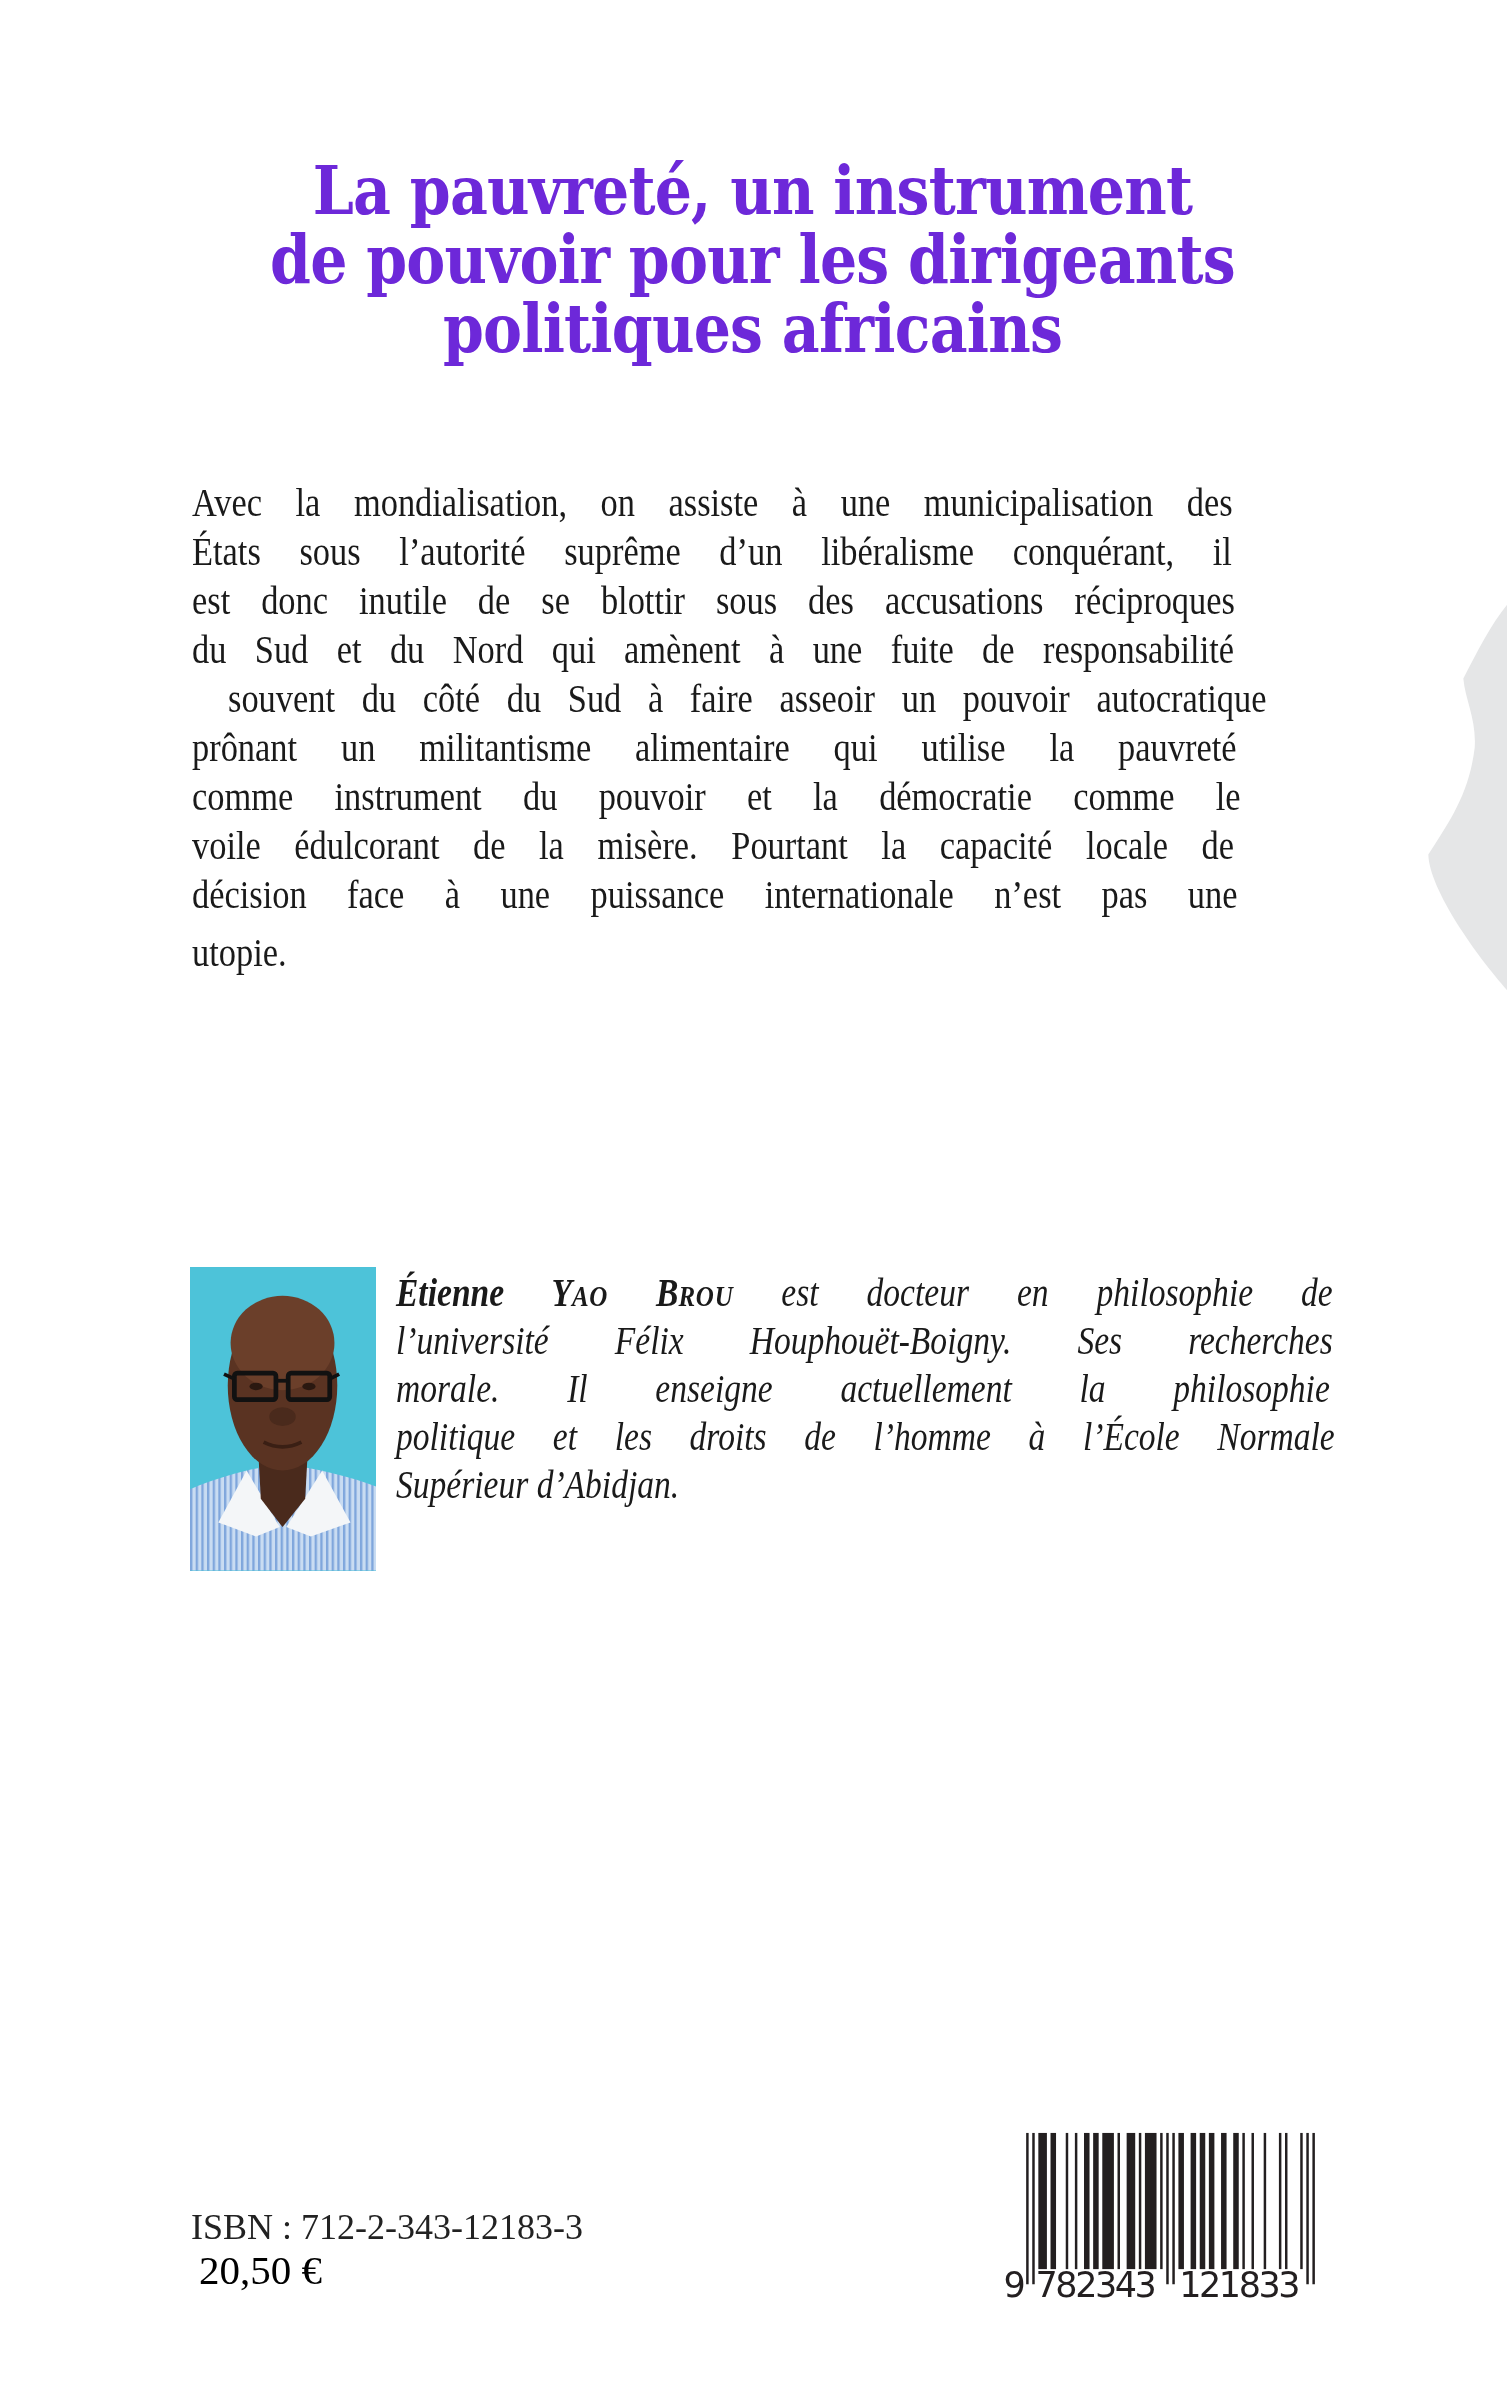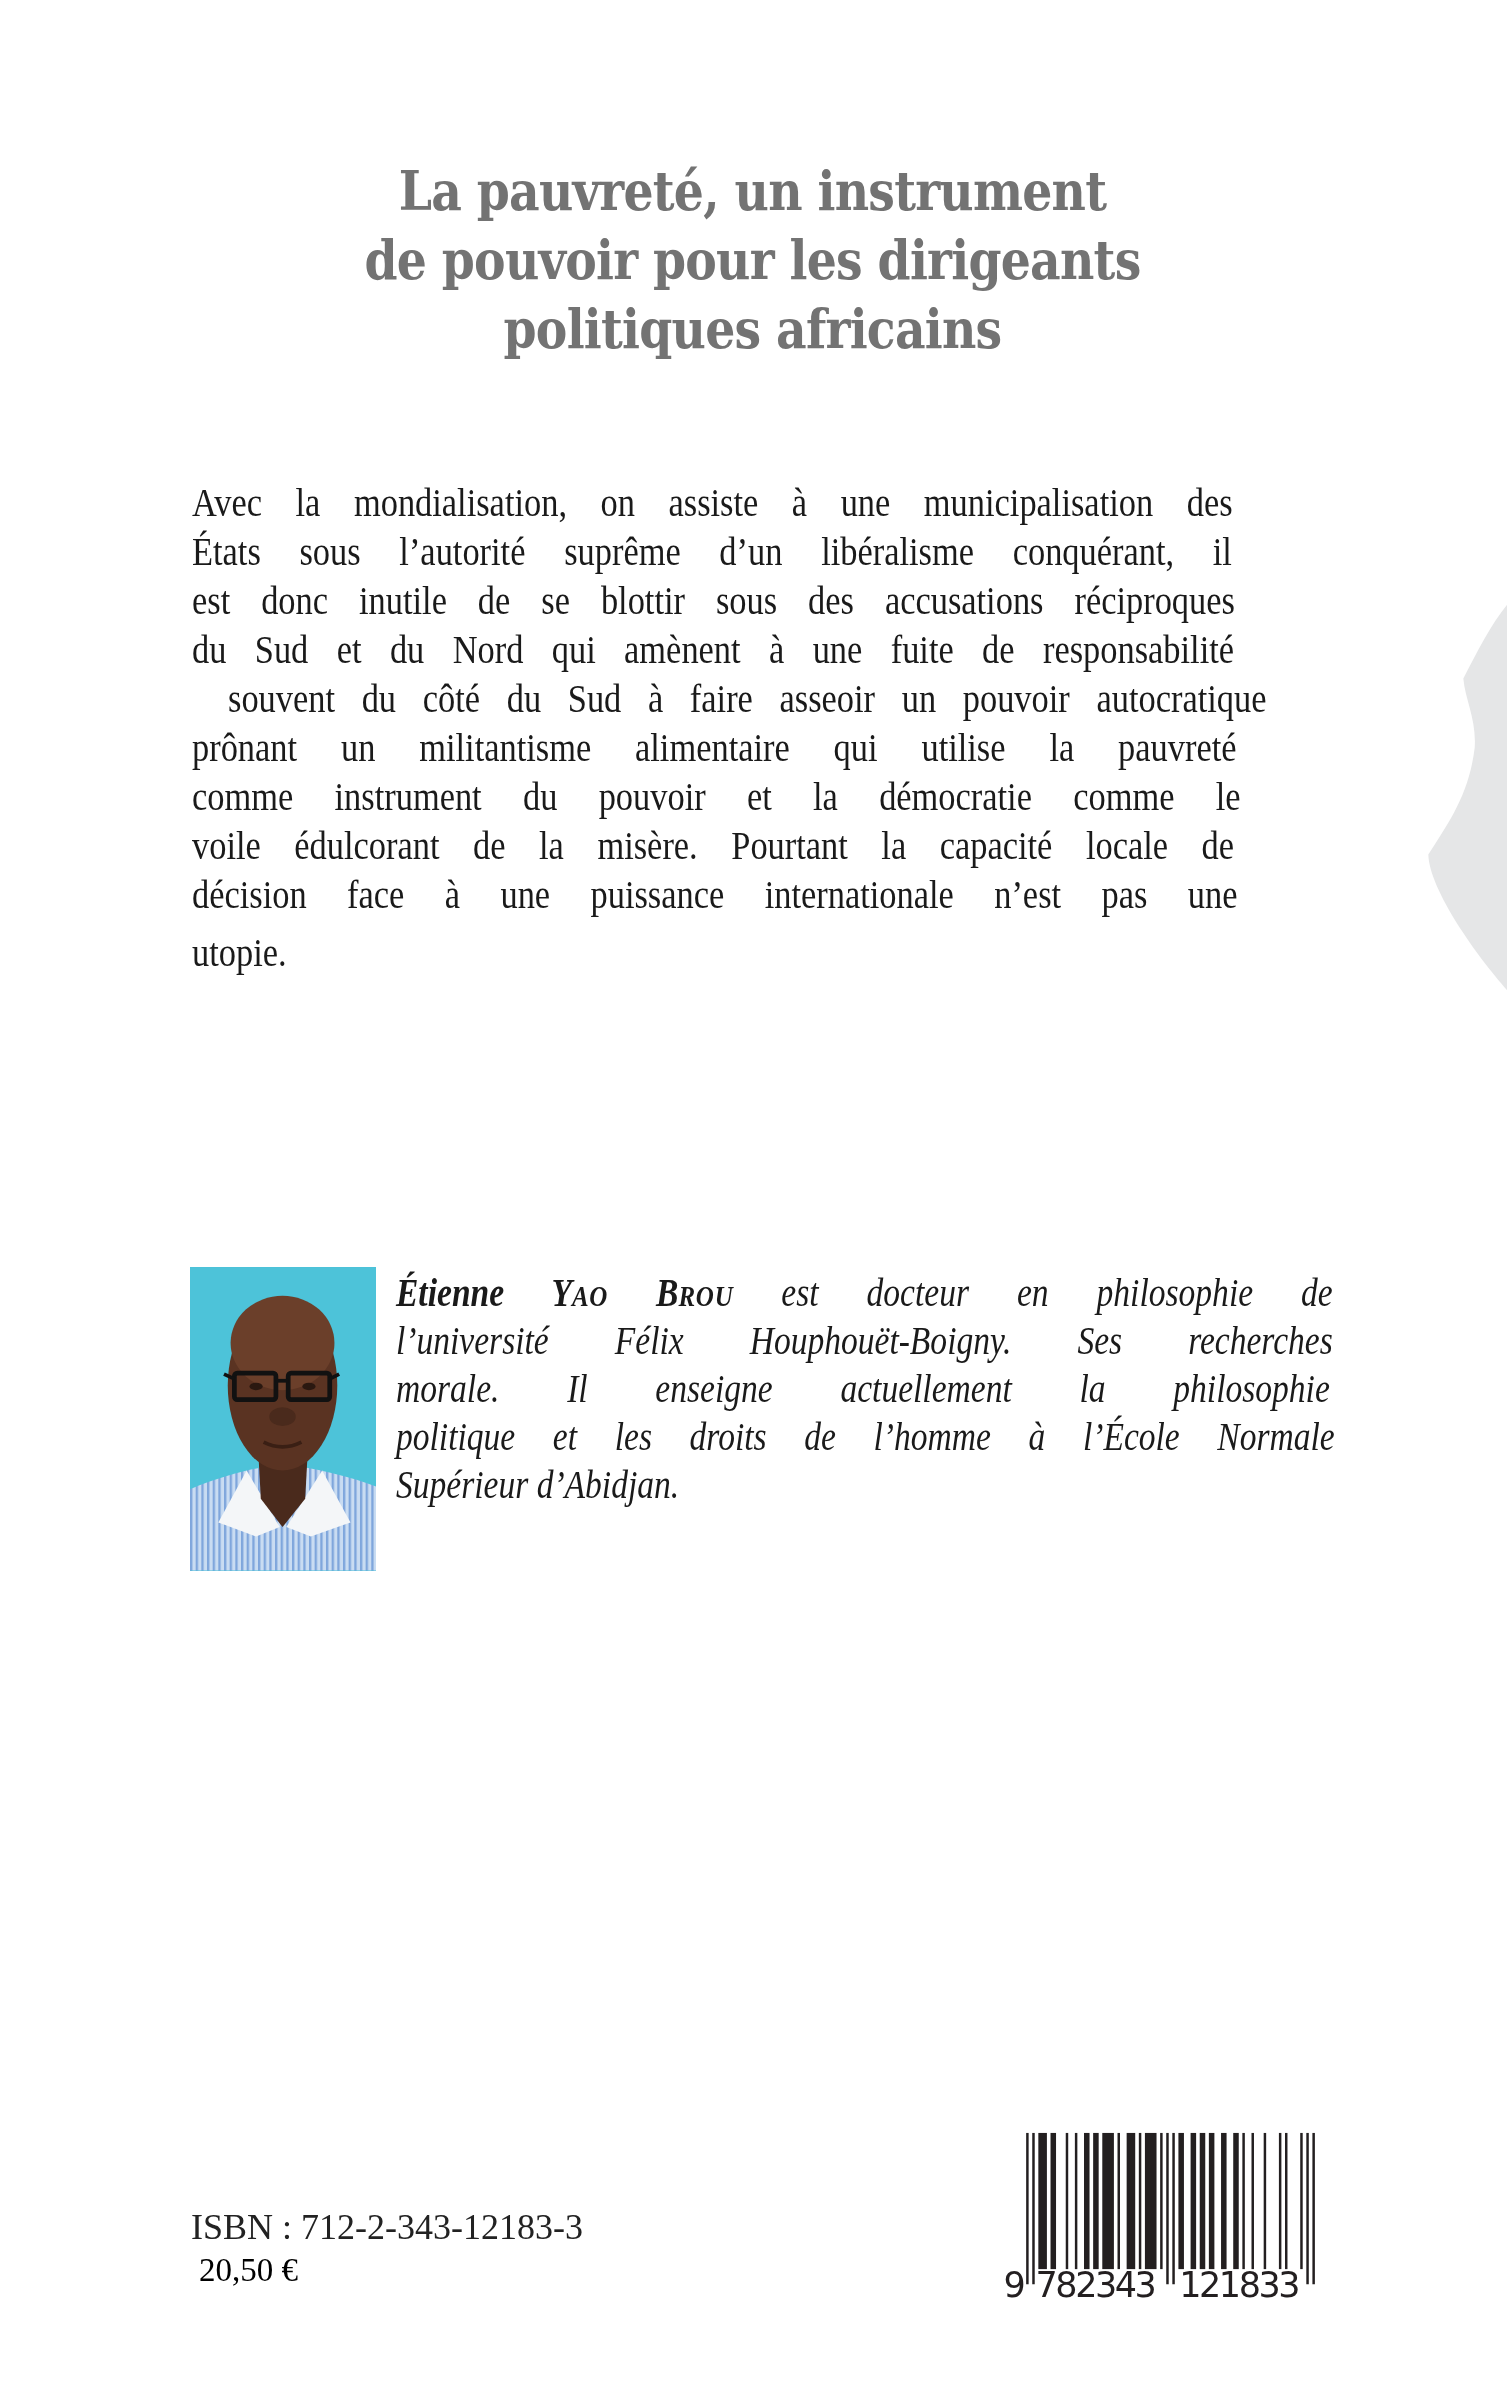--- a/index.html
+++ b/index.html
@@ -6,23 +6,23 @@
   body { width: 1508px; height: 2402px; position: relative; overflow: hidden; }
 
   .cover { position: absolute; left: 0; top: 0; width: 1508px; height: 2402px; background: #ffffff; }
 
   
   .swoosh { position: absolute; left: 0; top: 0; width: 1508px; height: 2402px; pointer-events: none; }
 
   
   .title {
     position: absolute; left: 142px; top: 156px; width: 1221px;
-    text-align: center; color: #737373;
+    text-align: center; color: #6d28d9;
     font-family: "DejaVu Serif", serif; font-weight: bold;
-    font-size: 55px; line-height: 69px; letter-spacing: -0.9px;
+    font-size: 68px; line-height: 69px; letter-spacing: -0.9px;
   }
   .title .tl { display: block; white-space: nowrap; transform: scaleX(0.86); transform-origin: center; }
 
   
   .summary {
     position: absolute; left: 192px; top: 478px; width: 1136px;
     font-family: "Liberation Serif", serif; color: #1a1a1a;
     font-size: 40px; line-height: 49px;
   }
   .summary .ln {
@@ -50,21 +50,21 @@
 
   
   .isbn {
     position: absolute; left: 191px; top: 2206px;
     font-family: "Liberation Serif", serif; color: #222222;
     font-size: 36px; line-height: 42px; white-space: nowrap;
   }
   .price {
     position: absolute; left: 199px; top: 2247px;
     font-family: "Liberation Serif", serif; color: #000000;
-    font-size: 33px; line-height: 47px; white-space: nowrap;
+    font-size: 41px; line-height: 47px; white-space: nowrap;
   }
 
   
   .barcode { position: absolute; left: 994px; top: 2129px; width: 331px; height: 180px; }
   .barcode svg { display: block; }
   .bc-digit { font-family: "DejaVu Sans", sans-serif; font-size: 37px; fill: #231f20; }
 </style>
 </head>
 <body>
 

